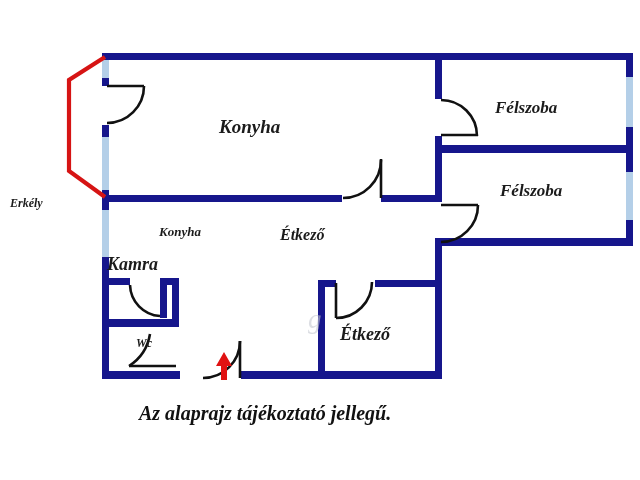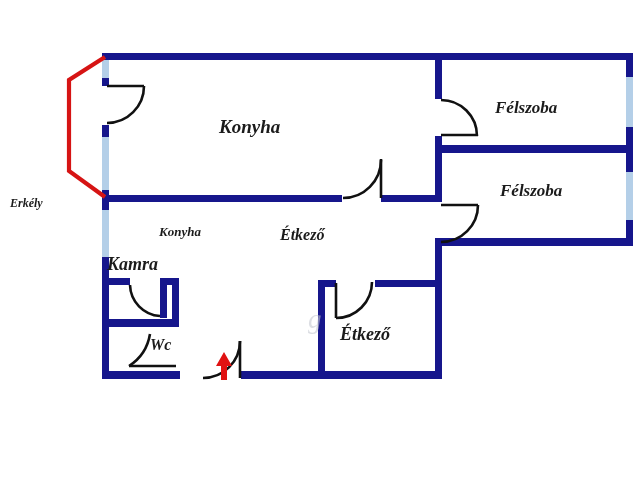--- a/index.html
+++ b/index.html
@@ -11,21 +11,21 @@
   .room-label{
     position:absolute;font-style:italic;font-weight:700;color:#1b1b1b;
     font-size:18px;line-height:1;white-space:nowrap;
   }
   .lbl-szoba{left:219px;top:117px;font-size:19px;}
   .lbl-felszoba-top{left:495px;top:99px;font-size:17px;}
   .lbl-felszoba-bottom{left:500px;top:182px;font-size:17px;}
   .lbl-konyha{left:159px;top:225px;font-size:13px;}
   .lbl-etkezo{left:280px;top:227px;font-size:16px;}
   .lbl-kamra{left:107px;top:255px;font-size:18px;}
-  .lbl-wc{left:150px;top:337px;font-size:16px;}
+  .lbl-wc{left:136px;top:337px;font-size:12px;}
   .lbl-furdo{left:340px;top:325px;font-size:18px;}
   .lbl-erkely{left:10px;top:197px;font-size:12px;}
   .caption{
     position:absolute;left:139px;top:402px;font-style:italic;font-weight:700;
     color:#111;font-size:20px;line-height:1.1;white-space:nowrap;
   }
   .watermark{
     position:absolute;left:308px;top:306px;font-style:italic;font-size:27px;
     color:#c6c9d2;opacity:.6;line-height:1;
   }
@@ -126,13 +126,14 @@
   <span class="room-label lbl-felszoba-bottom">Félszoba</span>
   <span class="room-label lbl-konyha">Konyha</span>
   <span class="room-label lbl-etkezo">Étkező</span>
   <span class="room-label lbl-kamra">Kamra</span>
   <span class="room-label lbl-wc">Wc</span>
   <span class="room-label lbl-furdo">Étkező</span>
   <span class="room-label lbl-erkely">Erkély</span>
 
   <span class="watermark">g</span>
 
+  <div class="caption">Az alaprajz tájékoztató jellegű.</div>
 </div>
 
 </body></html>

